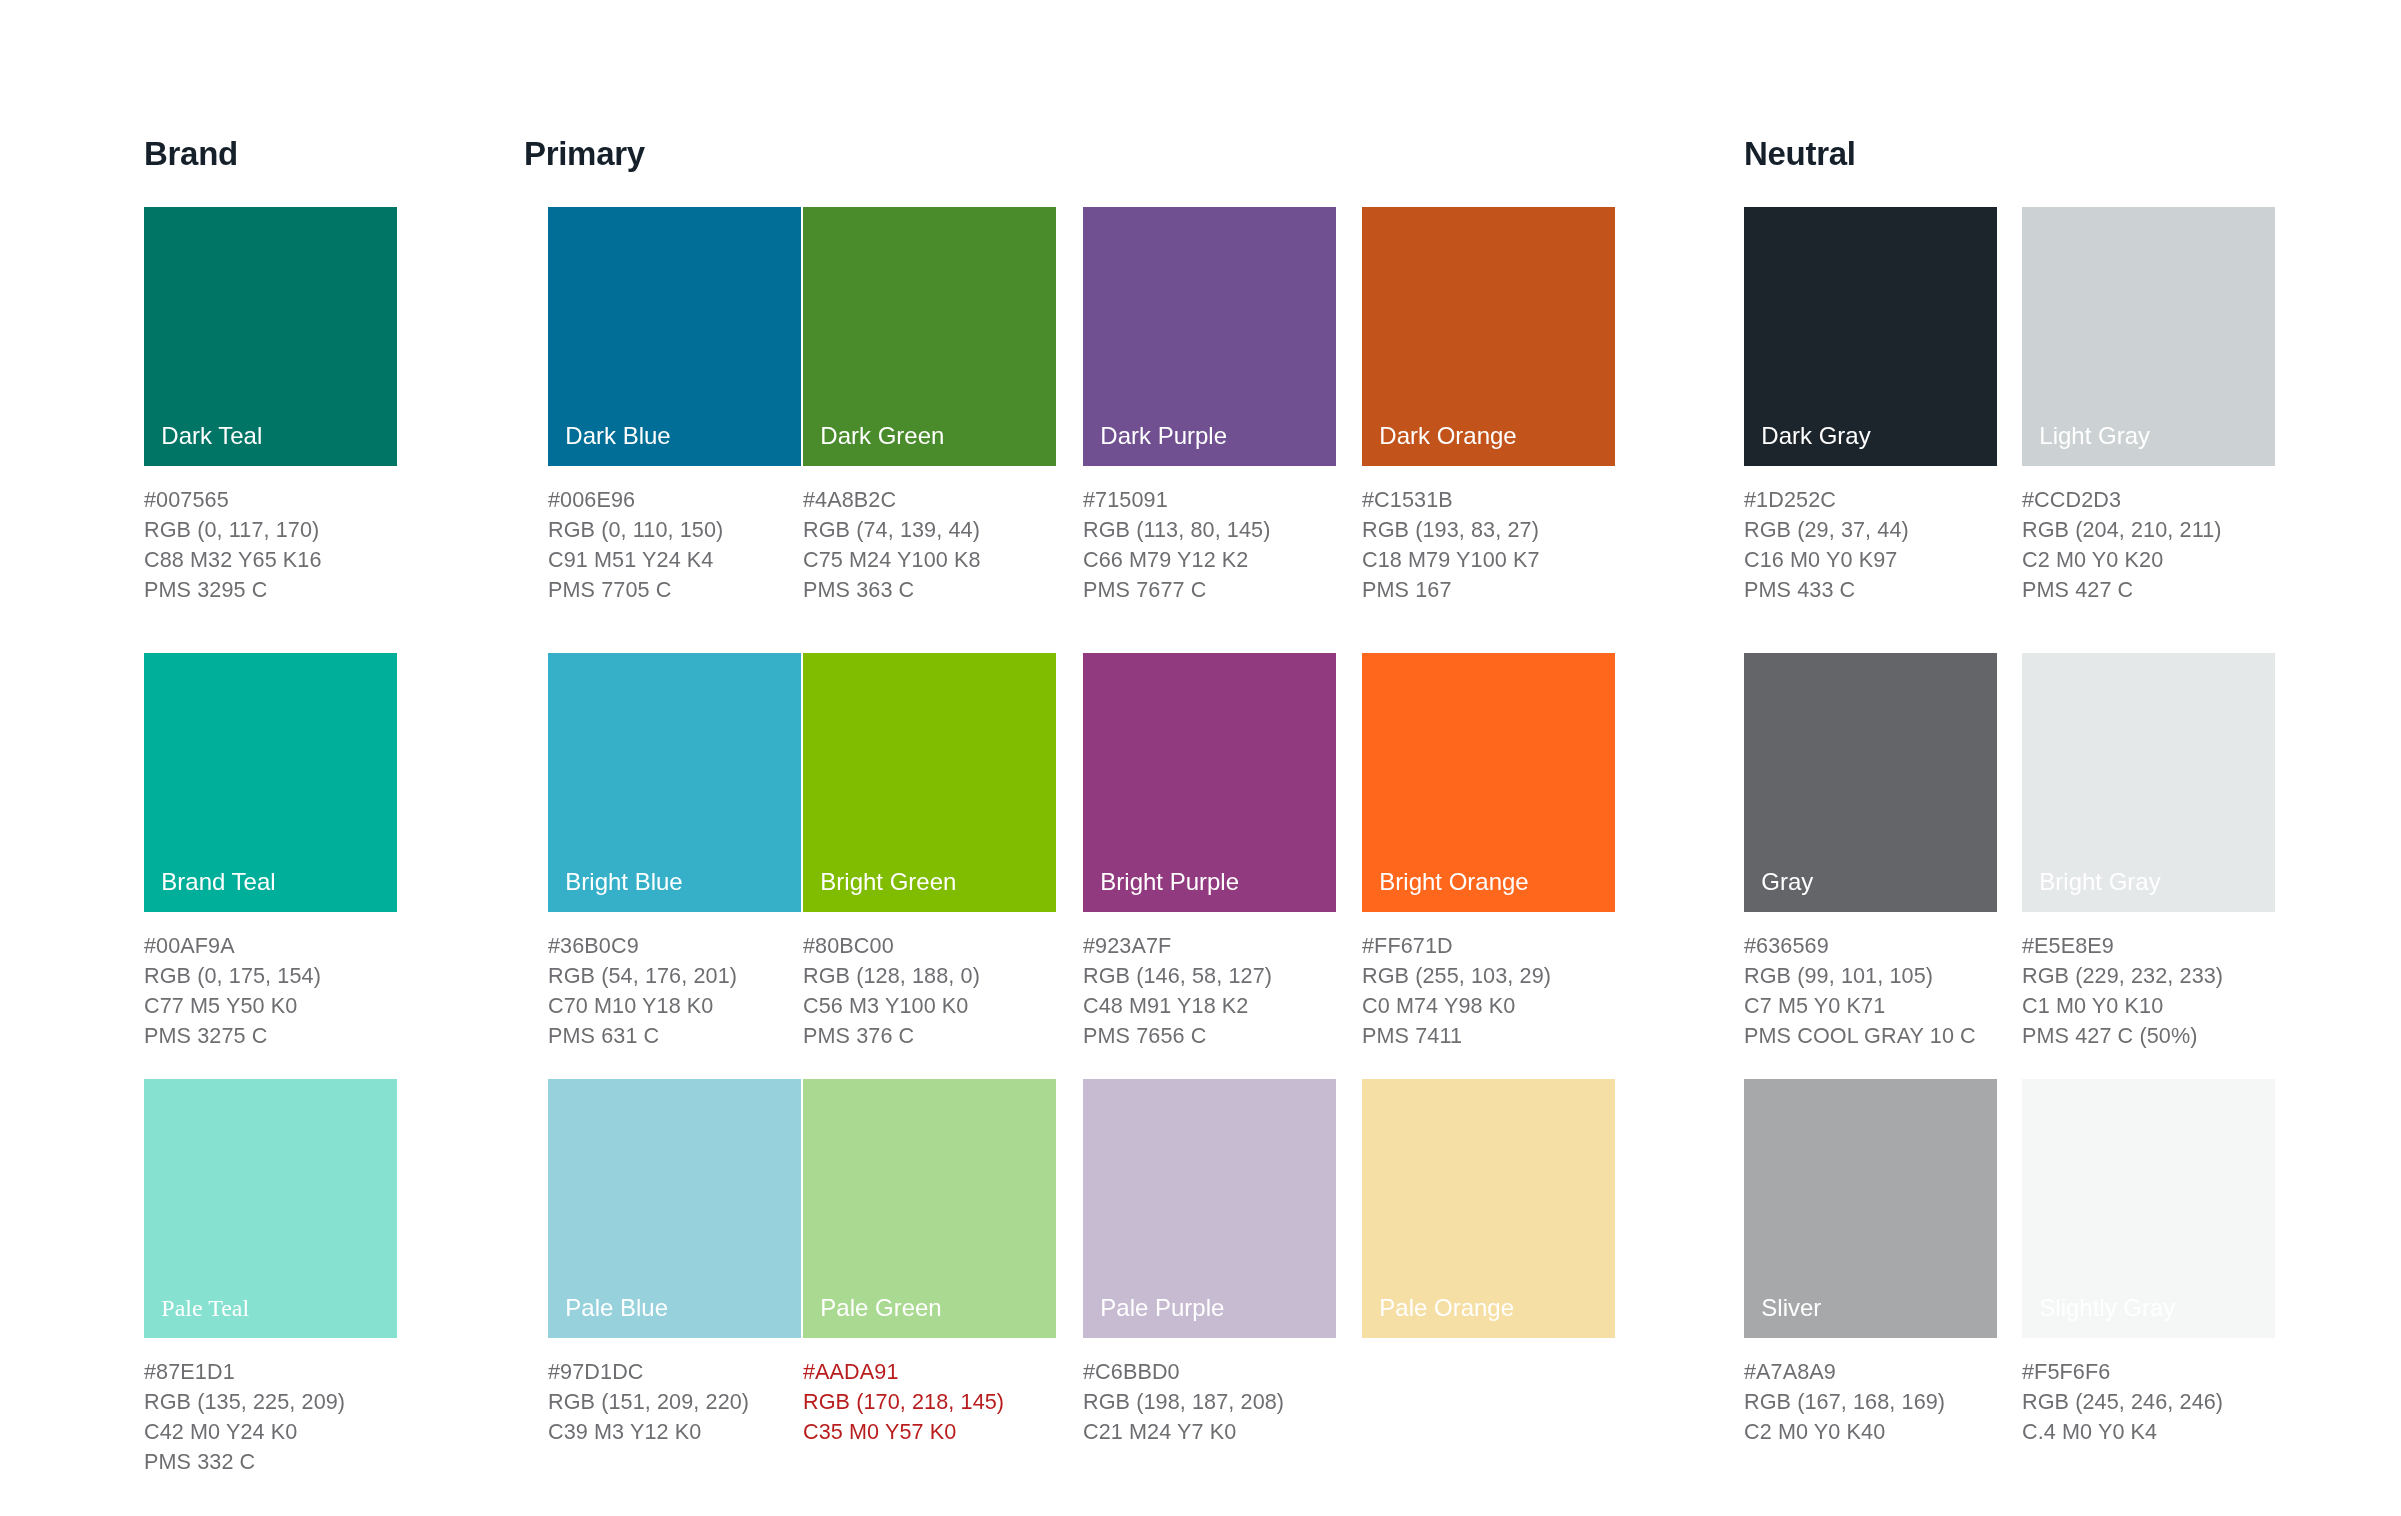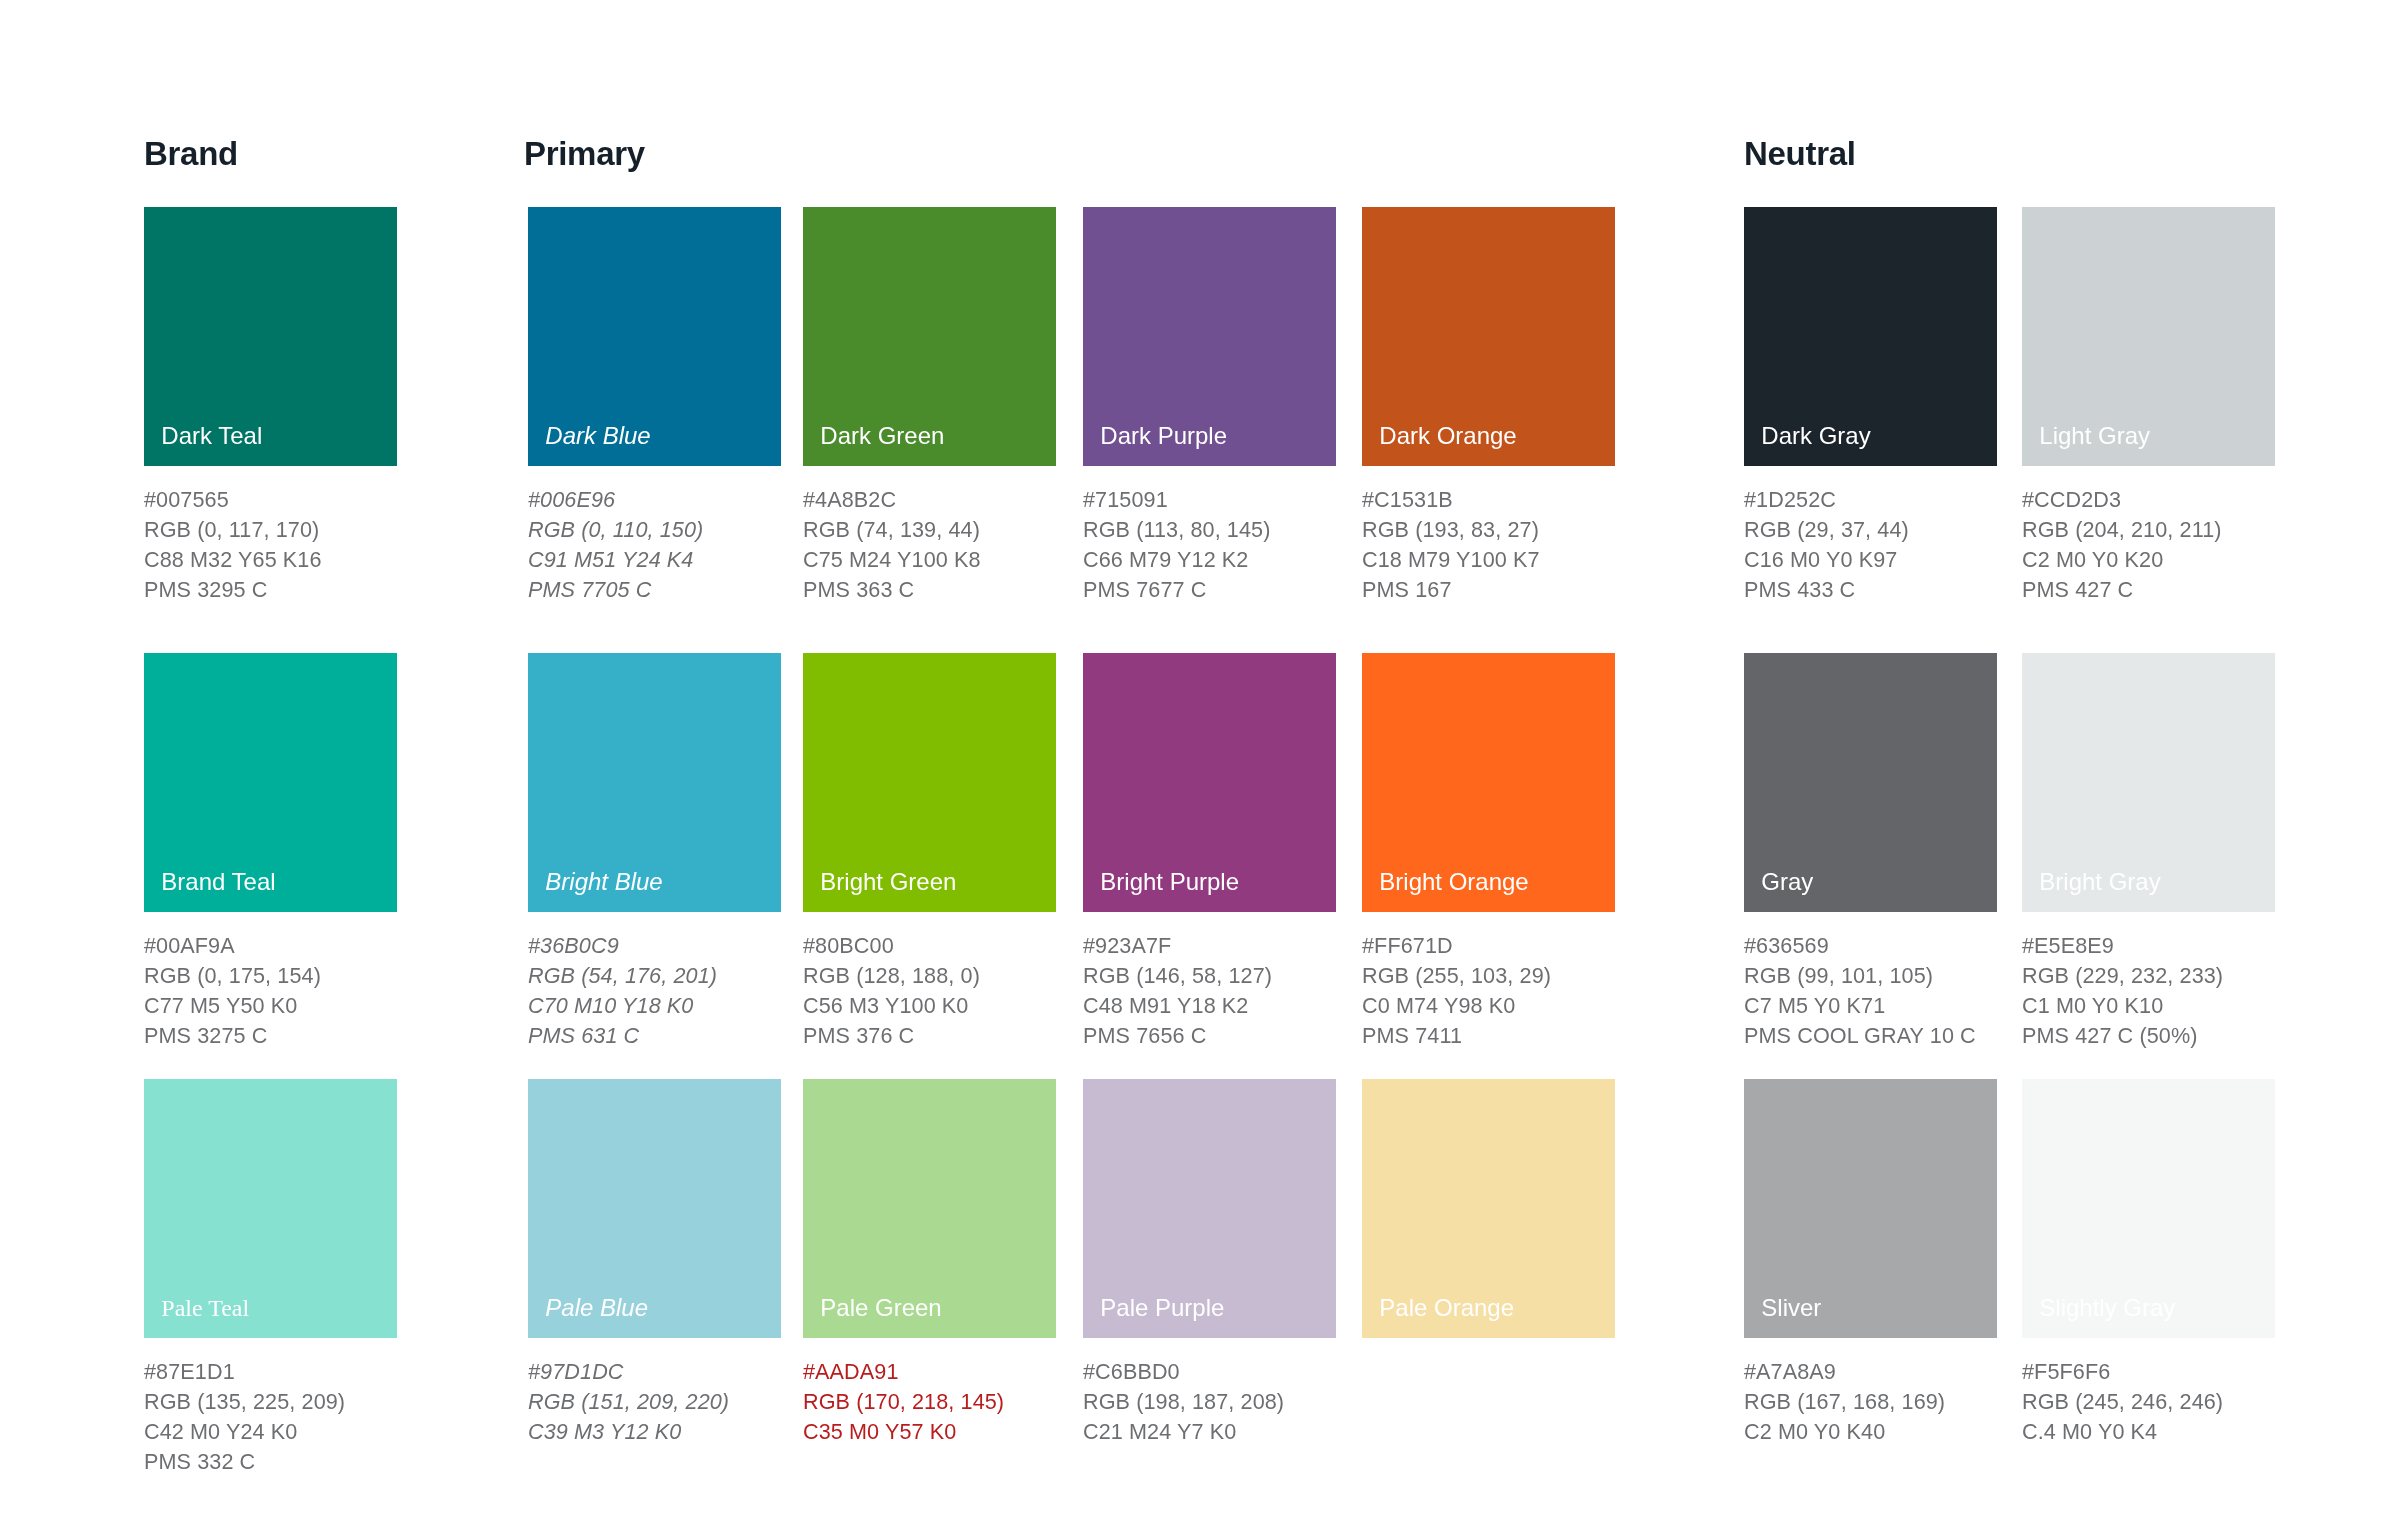--- a/index.html
+++ b/index.html
@@ -66,21 +66,21 @@
   }
   .specs div { letter-spacing: 0.1px; }
 
   
   .r1 { top: 207px; }
   .r2 { top: 653px; }
   .r3 { top: 1079px; }
 
   
   .c-brand { left: 144px; }
-  .c-p1 { left: 528px; font-style: italic; }
+  .c-p1 { left: 548px; }
   .c-p2 { left: 803px; }
   .c-p3 { left: 1083px; }
   .c-p4 { left: 1362px; }
   .c-n1 { left: 1744px; }
   .c-n2 { left: 2022px; }
 </style>
 </head>
 <body style="background: rgb(255, 255, 255);">
 
 <div class="page">

